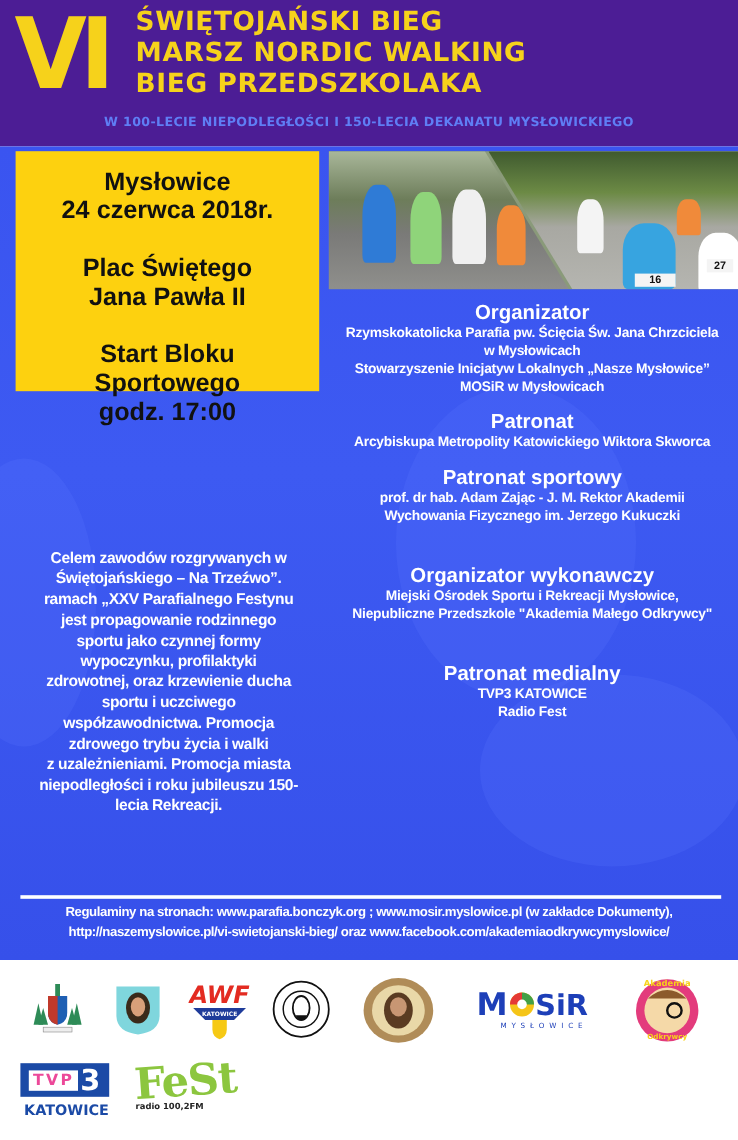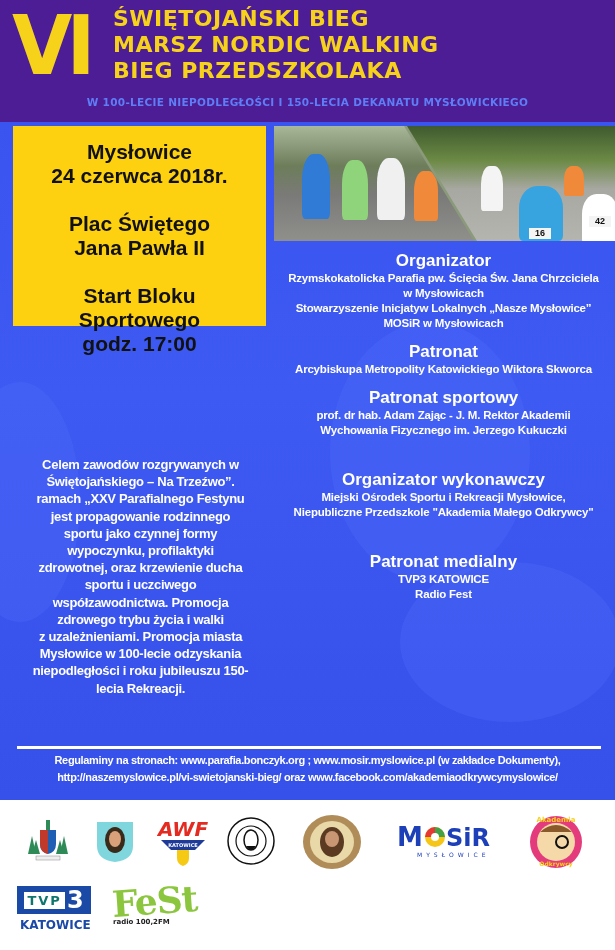--- a/index.html
+++ b/index.html
@@ -100,21 +100,21 @@
 
   
   .logos { position: absolute; left: 0; top: 800px; width: 615px; height: 150px; background: #ffffff; }
   .logo { position: absolute; display: flex; align-items: center; justify-content: center; }
 
   .tvp-box {
     position: absolute; left: 17px; top: 16px; width: 74px; height: 28px; background: #1b4aa6;
     display: flex; align-items: center; justify-content: center; gap: 2px;
   }
   .tvp-letters {
-    background: #fff; color: #0f766e; font-weight: bold; font-size: 13px; letter-spacing: 2px;
+    background: #fff; color: #ec4899; font-weight: bold; font-size: 13px; letter-spacing: 2px;
     padding: 0 3px; height: 17px; line-height: 17px; font-family: "DejaVu Sans", sans-serif;
   }
   .tvp-num { color: #fff; font-weight: bold; font-size: 24px; font-family: "DejaVu Sans", sans-serif; line-height: 24px; }
   .tvp-city { position: absolute; left: 20px; top: 48px; color: #1b4aa6; font-weight: bold; font-size: 12px; font-family: "DejaVu Sans", sans-serif; }
 
   .fest-word {
     position: absolute; left: 112px; top: 14px; color: #8cc63f; font-weight: bold;
     font-size: 36px; line-height: 34px; font-family: "DejaVu Serif", serif; letter-spacing: -1px;
     transform: rotate(-4deg);
   }
@@ -159,22 +159,22 @@
       <div class="runner" style="left:28px;top:28px;width:28px;height:65px;background:#2f7bd6;"></div>
       <div class="runner" style="left:68px;top:34px;width:26px;height:60px;background:#8fd47a;"></div>
       <div class="runner" style="left:103px;top:32px;width:28px;height:62px;background:#f0f0f0;"></div>
       <div class="runner" style="left:140px;top:45px;width:24px;height:50px;background:#f08a3a;"></div>
     </div>
     <div class="photo-right">
       <div class="runner" style="left:82px;top:40px;width:22px;height:45px;background:#f4f4f4;"></div>
       <div class="runner" style="left:120px;top:60px;width:44px;height:55px;background:#37a4e0;"></div>
       <div class="runner" style="left:165px;top:40px;width:20px;height:30px;background:#f08a3a;"></div>
       <div class="runner" style="left:183px;top:68px;width:36px;height:50px;background:#ffffff;"></div>
-      <div class="bib" style="left:190px;top:90px;width:22px;">42</div>
-      <div class="bib" style="left:130px;top:102px;width:22px;">16</div>
+      <div class="bib" style="left:190px;top:90px;width:22px;">27</div>
+      <div class="bib" style="left:130px;top:102px;width:34px;">16</div>
     </div>
   </div>
 
   <div class="org-col">
     <div class="org-section">
       <div class="org-heading">Organizator</div>
       <div class="org-line">Rzymskokatolicka Parafia pw. Ścięcia Św. Jana Chrzciciela</div>
       <div class="org-line">w Mysłowicach</div>
       <div class="org-line">Stowarzyszenie Inicjatyw Lokalnych „Nasze Mysłowice”</div>
       <div class="org-line">MOSiR w Mysłowicach</div>
@@ -205,21 +205,20 @@
     <div>Świętojańskiego – Na Trzeźwo”.</div>
     <div>ramach „XXV Parafialnego Festynu</div>
     <div>jest propagowanie rodzinnego</div>
     <div>sportu jako czynnej formy</div>
     <div>wypoczynku, profilaktyki</div>
     <div>zdrowotnej, oraz krzewienie ducha</div>
     <div>sportu i uczciwego</div>
     <div>współzawodnictwa. Promocja</div>
     <div>zdrowego trybu życia i walki</div>
     <div>z uzależnieniami. Promocja miasta</div>
-    <div>Mysłowice w 100-lecie odzyskania</div>
     <div>niepodległości i roku jubileuszu 150-</div>
     <div>lecia Rekreacji.</div>
   </div>
 
   <div class="hr"></div>
   <div class="regs">
     <div>Regulaminy na stronach: www.parafia.bonczyk.org ; www.mosir.myslowice.pl (w zakładce Dokumenty),</div>
     <div>http://naszemyslowice.pl/vi-swietojanski-bieg/ oraz www.facebook.com/akademiaodkrywcymyslowice/</div>
   </div>
 </div>

